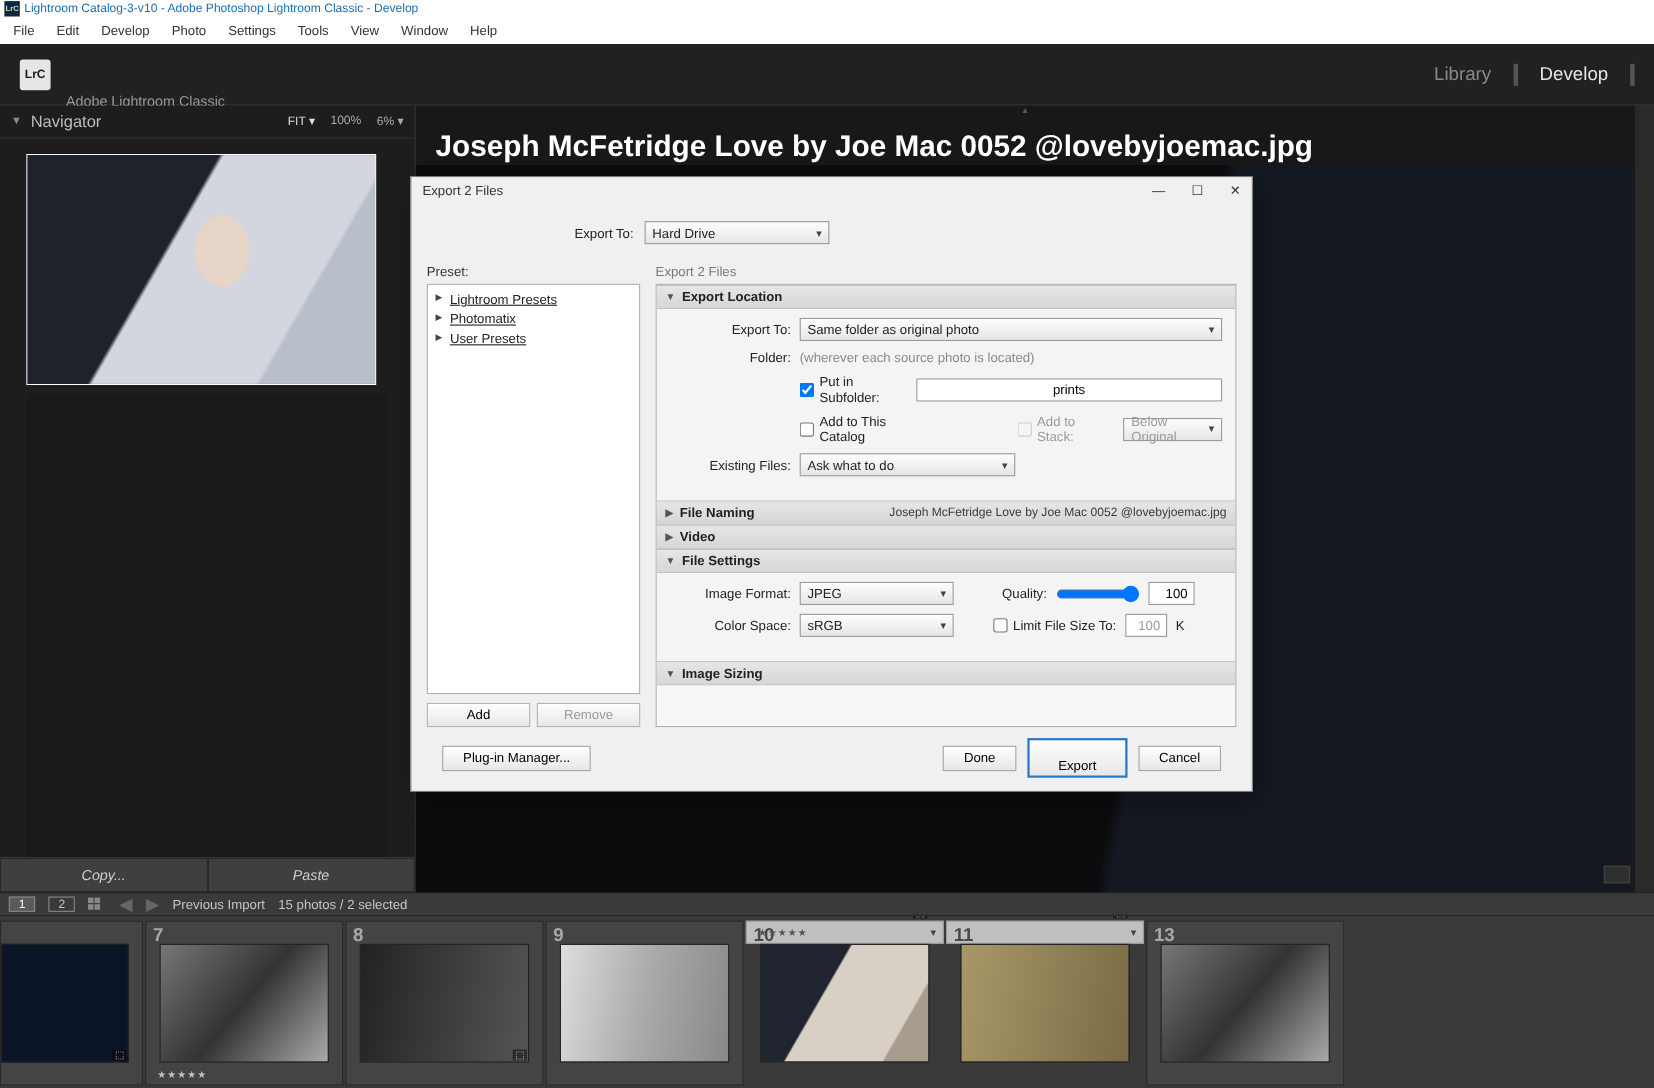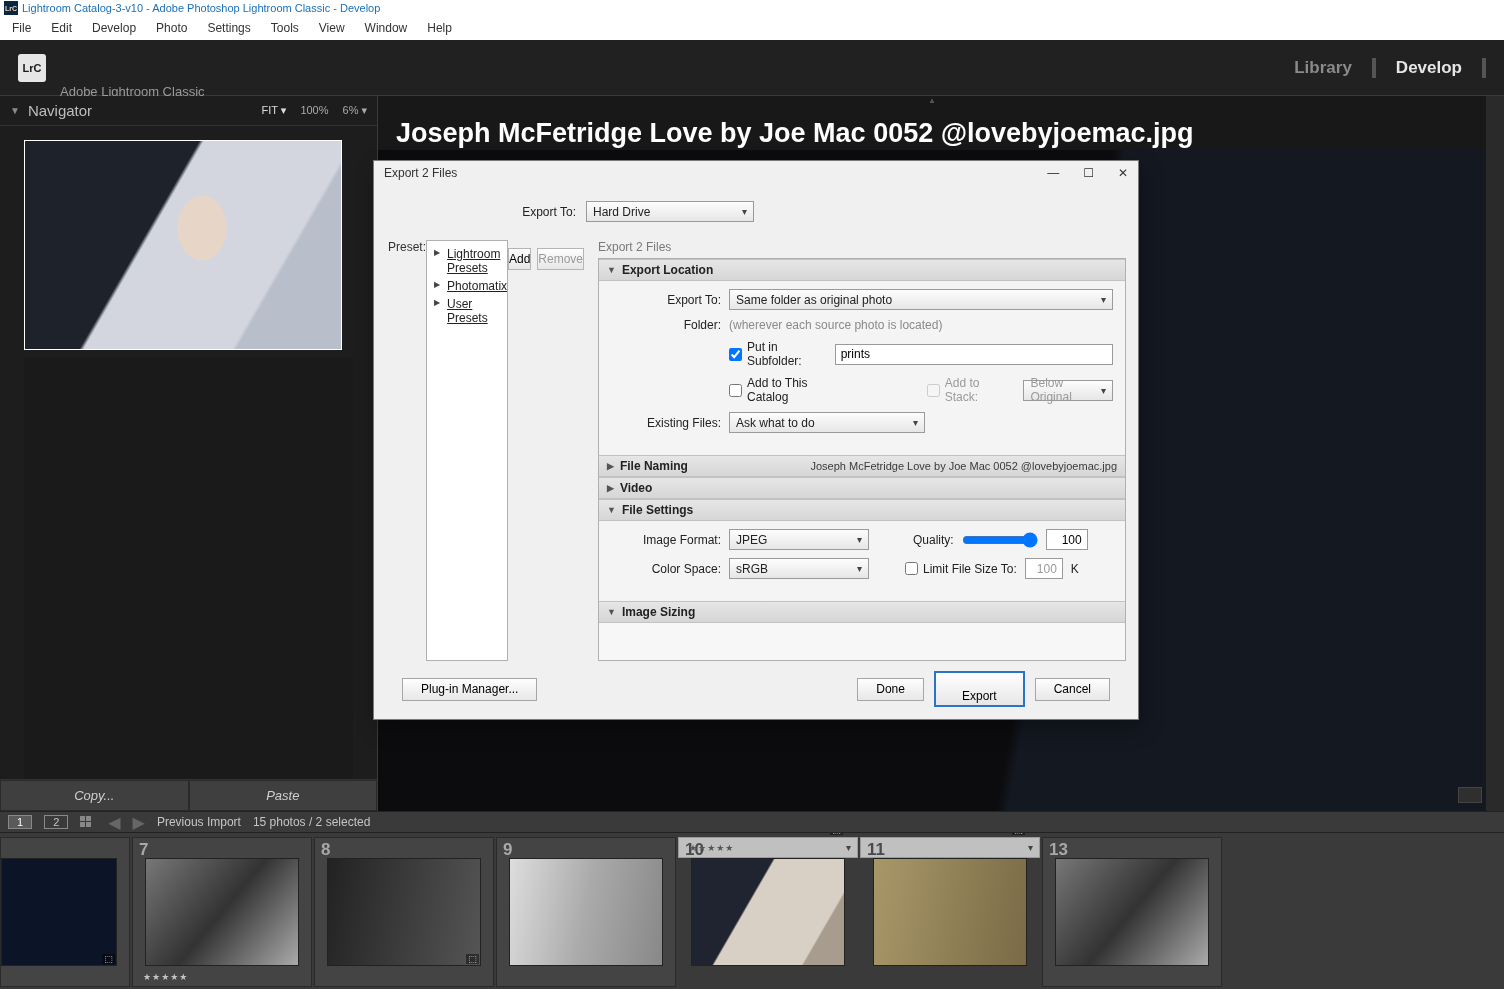--- a/index.html
+++ b/index.html
@@ -8,21 +8,21 @@
 .titlebar { height: 16px; display: flex; align-items: center; padding: 0 4px; font-size: 11px; color: #1a6fb5; gap: 4px; }
 .titlebar .icon { width: 14px; height: 14px; background: #0b2740; display: inline-flex; align-items: center; justify-content: center; color: #e6d7b8; font-size: 7px; font-weight: bold; }
 
 .menubar { height: 24px; display: flex; align-items: center; gap: 4px; padding: 0 4px; font-size: 12px; color: #333; }
 .menubar span { padding: 2px 8px; cursor: default; }
 
 .app { background: #212121; height: 949px; display: flex; flex-direction: column; }
 .brandbar { height: 56px; display: flex; align-items: center; padding: 0 18px; color: #b8b8b8; border-bottom: 1px solid #3a3a3a; }
 .brandbar .logo { width: 28px; height: 28px; background: #e6e6e6; color: #1a1a1a; display: flex; align-items: center; justify-content: center; font-size: 11px; font-weight: bold; border-radius: 3px; margin-right: 14px; }
 .brandbar .name { font-size: 13px; color: #9a9a9a; margin-top: 48px; }
-.brandbar .modules { margin-left: auto; display: flex; gap: 18px; align-items: center; font-weight: bold; }
+.brandbar .modules { margin-left: auto; display: flex; gap: 18px; align-items: center; }
 .brandbar .modules span { font-size: 17px; color: #8a8a8a; padding: 4px 2px; }
 .brandbar .modules .sep { width: 1px; height: 20px; background: #555; }
 .brandbar .modules .active { color: #e6e6e6; }
 
 .workspace { flex: 1; display: flex; position: relative; }
 
 .leftpanel { width: 378px; background: #1d1d1d; display: flex; flex-direction: column; border-right: 1px solid #3a3a3a; }
 .nav-head { height: 30px; display: flex; align-items: center; padding: 0 10px; color: #bdbdbd; font-size: 15px; border-bottom: 1px solid #333; }
 .nav-head .tri { font-size: 10px; margin-right: 8px; color: #8a8a8a; }
 .nav-head .zoom { margin-left: auto; font-size: 11px; color: #aaa; display: flex; gap: 14px; }
@@ -74,21 +74,21 @@
 .dlg-ctrls { margin-left: auto; display: flex; gap: 24px; font-size: 12px; color: #333; }
 .dlg-ctrls span { cursor: default; font-family: "Segoe UI Symbol", sans-serif; }
 
 .dlg-body { flex: 1; display: flex; flex-direction: column; padding: 16px 14px 12px 14px; font-size: 12px; color: #222; }
 .exp-to-row { display: flex; align-items: center; gap: 10px; margin-bottom: 18px; margin-left: 130px; }
 .exp-to-row label { width: 58px; text-align: right; }
 .sel { border: 1px solid #9a9a9a; background: linear-gradient(#fdfdfd,#e6e6e6); height: 21px; padding: 0 22px 0 6px; font-size: 12px; position: relative; display: inline-flex; align-items: center; }
 .sel::after { content: "▾"; position: absolute; right: 6px; font-size: 10px; color: #444; }
 
 .dlg-split { display: flex; gap: 14px; flex: 1; min-height: 0; }
-.pcol { width: 196px; display: flex; }
+.pcol { width: 196px; display: flex; flex-direction: column; }
 .plabel { font-size: 12px; color: #333; margin-bottom: 4px; }
 .plist { flex: 1; border: 1px solid #b0b0b0; background: #fff; padding: 4px 2px; overflow: auto; font-size: 12px; }
 .plist .pitem { padding: 2px 6px 2px 18px; position: relative; text-decoration: underline; }
 .plist .pitem::before { content: "▶"; position: absolute; left: 5px; top: 3px; font-size: 8px; color: #444; }
 .pbtns { display: flex; gap: 6px; margin-top: 8px; }
 .pbtns button { flex: 1; height: 22px; border: 1px solid #b5b5b5; background: linear-gradient(#fefefe,#e7e7e7); font-size: 12px; }
 .pbtns button:disabled { color: #9a9a9a; }
 
 .rcol { flex: 1; display: flex; flex-direction: column; }
 .rlabel { font-size: 12px; color: #7a7a7a; margin-bottom: 4px; }
@@ -274,21 +274,21 @@
             </div>
             <div class="row">
                 <span class="lab">Folder:</span>
               <span style="color:#8a8a8a">(wherever each source photo is located)</span>
             </div>
             <div class="row" style="margin-left:118px">
               <label class="chk">
                   <input type="checkbox" checked="" style="">
                   <span>Put in Subfolder:</span>
                 </label>
-              <input class="input" style="width: 303px;" value="prints">
+              <input class="input" style="width: 303px; text-align: center;" value="prints">
             </div>
             <div class="row" style="margin-left:118px">
               <label class="chk">
                   <input type="checkbox" style="">
                   <span>Add to This Catalog</span>
                 </label>
               <span style="width:60px"></span>
               <label class="chk" style="color:#9a9a9a">
                   <input type="checkbox" disabled="" style="">
                   <span>Add to Stack:</span>

